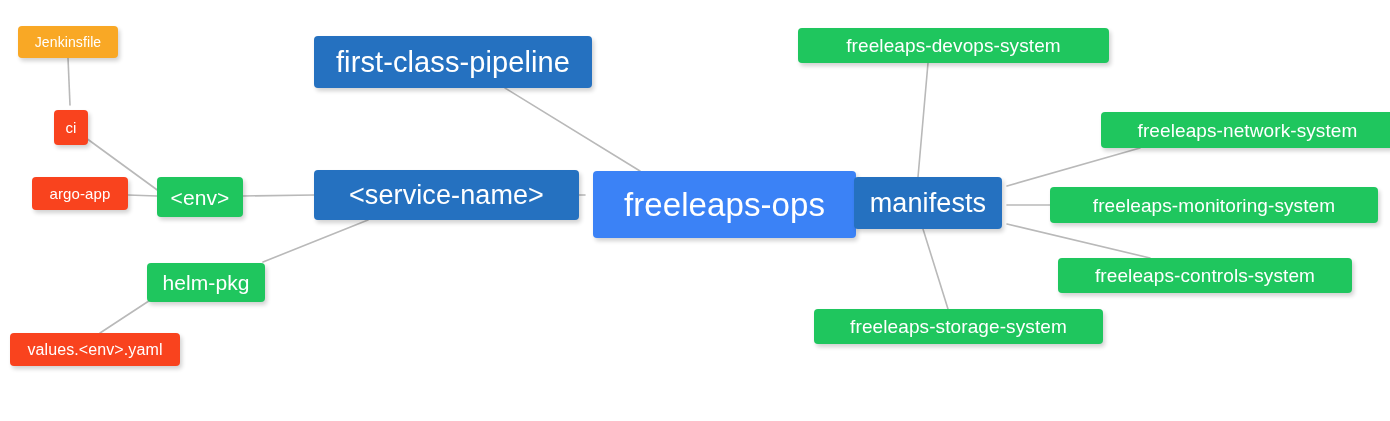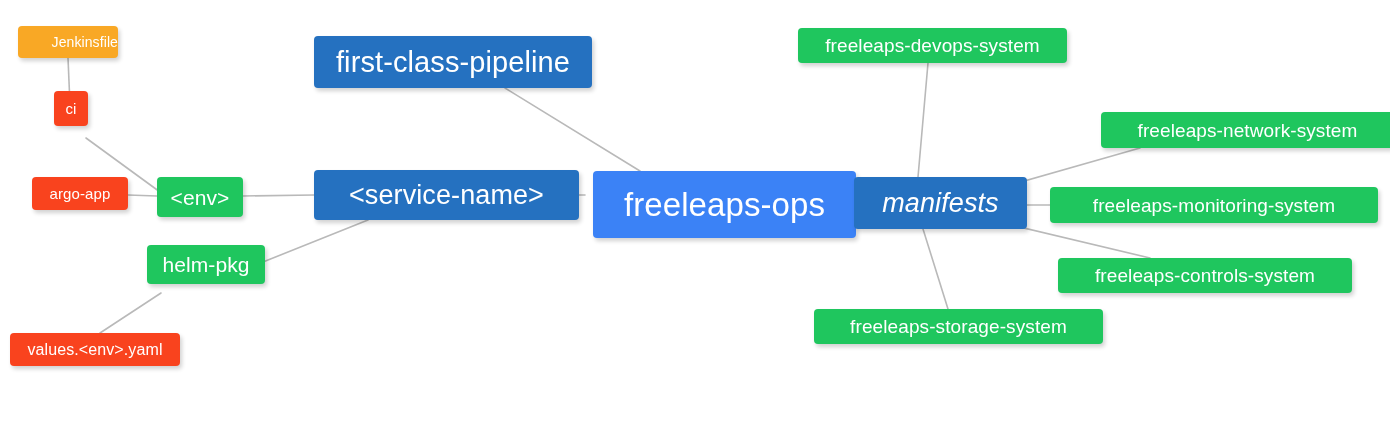--- a/index.html
+++ b/index.html
@@ -59,51 +59,51 @@
       <line x1="505" y1="88" x2="640" y2="171" stroke="#b9b9b9" stroke-width="1.6" stroke-linecap="round"></line>
       <line x1="579" y1="195" x2="585" y2="195" stroke="#b9b9b9" stroke-width="1.6" stroke-linecap="round"></line>
       <line x1="848" y1="200" x2="854" y2="200" stroke="#b9b9b9" stroke-width="1.6" stroke-linecap="round"></line>
       <line x1="928" y1="63" x2="918" y2="177" stroke="#b9b9b9" stroke-width="1.6" stroke-linecap="round"></line>
       <line x1="1007" y1="186" x2="1140" y2="148" stroke="#b9b9b9" stroke-width="1.6" stroke-linecap="round"></line>
       <line x1="1007" y1="205" x2="1050" y2="205" stroke="#b9b9b9" stroke-width="1.6" stroke-linecap="round"></line>
       <line x1="1007" y1="224" x2="1150" y2="258" stroke="#b9b9b9" stroke-width="1.6" stroke-linecap="round"></line>
       <line x1="923" y1="229" x2="948" y2="309" stroke="#b9b9b9" stroke-width="1.6" stroke-linecap="round"></line>
     </svg>
   <div id="node-layer">
-      <div class="node" style="left: 18px; top: 26px; width: 100px; height: 32px; background: rgb(249, 168, 37); font-size: 14px; justify-content: flex-end;">
+      <div class="node" style="left: 18px; top: 26px; width: 100px; height: 32px; background: rgb(249, 168, 37); font-size: 14px;">
         <span class="node-label">Jenkinsfile</span>
       </div>
-      <div class="node" style="left: 54px; top: 91px; width: 34px; height: 35px; background: rgb(249, 67, 30); font-size: 15px;">
+      <div class="node" style="left: 54px; top: 110px; width: 34px; height: 35px; background: rgb(249, 67, 30); font-size: 15px;">
         <span class="node-label">ci</span>
       </div>
       <div class="node" style="left: 32px; top: 177px; width: 96px; height: 33px; background: rgb(249, 67, 30); font-size: 15px;">
         <span class="node-label">argo-app</span>
       </div>
       <div class="node" style="left: 157px; top: 177px; width: 86px; height: 40px; background: rgb(31, 198, 94); font-size: 21px; align-items: center;">
         <span class="node-label">&lt;env&gt;</span>
       </div>
-      <div class="node" style="left: 147px; top: 245px; width: 118px; height: 39px; background: rgb(31, 198, 94); font-size: 21px;">
+      <div class="node" style="left: 147px; top: 263px; width: 118px; height: 39px; background: rgb(31, 198, 94); font-size: 21px;">
         <span class="node-label">helm-pkg</span>
       </div>
       <div class="node" style="left: 10px; top: 333px; width: 170px; height: 33px; background: rgb(249, 67, 30); font-size: 16px; text-align: center;">
         <span class="node-label">values.&lt;env&gt;.yaml</span>
       </div>
       <div class="node" style="left: 314px; top: 36px; width: 278px; height: 52px; background: rgb(37, 113, 192); font-size: 29px;">
         <span class="node-label">first-class-pipeline</span>
       </div>
       <div class="node" style="left: 314px; top: 170px; width: 265px; height: 50px; background: rgb(37, 113, 192); font-size: 27px;">
         <span class="node-label">&lt;service-name&gt;</span>
       </div>
       <div class="node" style="left: 585px; top: 171px; width: 263px; height: 67px; background: #3b82f6; font-size: 33px; margin-left: 8px;">
         <span class="node-label">freeleaps-ops</span>
       </div>
-      <div class="node" style="left: 854px; top: 177px; width: 173px; height: 52px; background: rgb(37, 113, 192); font-size: 27px; font-style: italic;">
+      <div class="node" style="left: 854px; top: 177px; width: 148px; height: 52px; background: rgb(37, 113, 192); font-size: 27px;">
         <span class="node-label">manifests</span>
       </div>
-      <div class="node" style="left: 798px; top: 28px; width: 269px; height: 35px; background: rgb(31, 198, 94); font-size: 19px;">
+      <div class="node" style="left: 798px; top: 28px; width: 311px; height: 35px; background: rgb(31, 198, 94); font-size: 19px;">
         <span class="node-label">freeleaps-devops-system</span>
       </div>
       <div class="node" style="left: 1055px; top: 112px; width: 293px; height: 36px; background: rgb(31, 198, 94); font-size: 19px; margin-left: 46px;">
         <span class="node-label">freeleaps-network-system</span>
       </div>
       <div class="node" style="left: 1050px; top: 187px; width: 328px; height: 36px; background: rgb(31, 198, 94); font-size: 19px;">
         <span class="node-label">freeleaps-monitoring-system</span>
       </div>
       <div class="node" style="left: 1058px; top: 258px; width: 294px; height: 35px; background: rgb(31, 198, 94); font-size: 19px;">
         <span class="node-label">freeleaps-controls-system</span>

